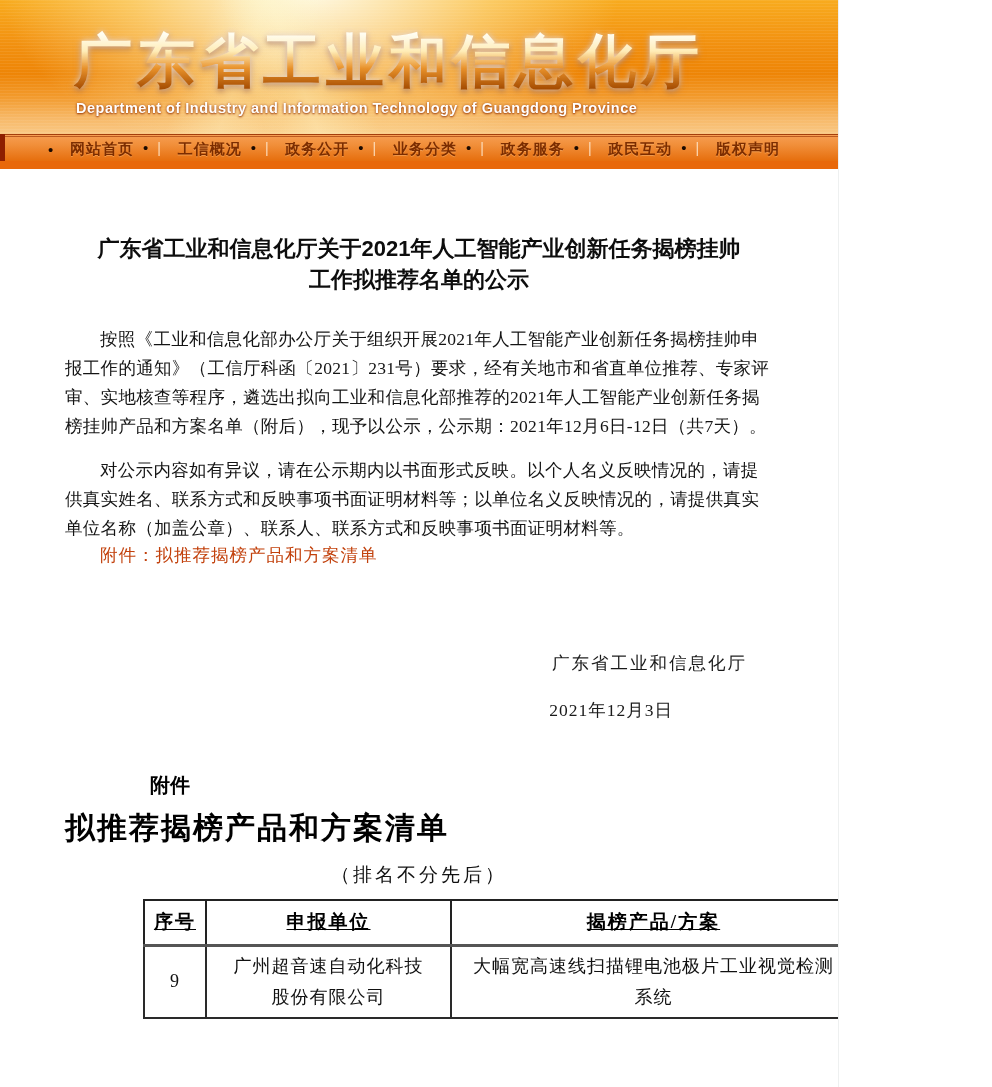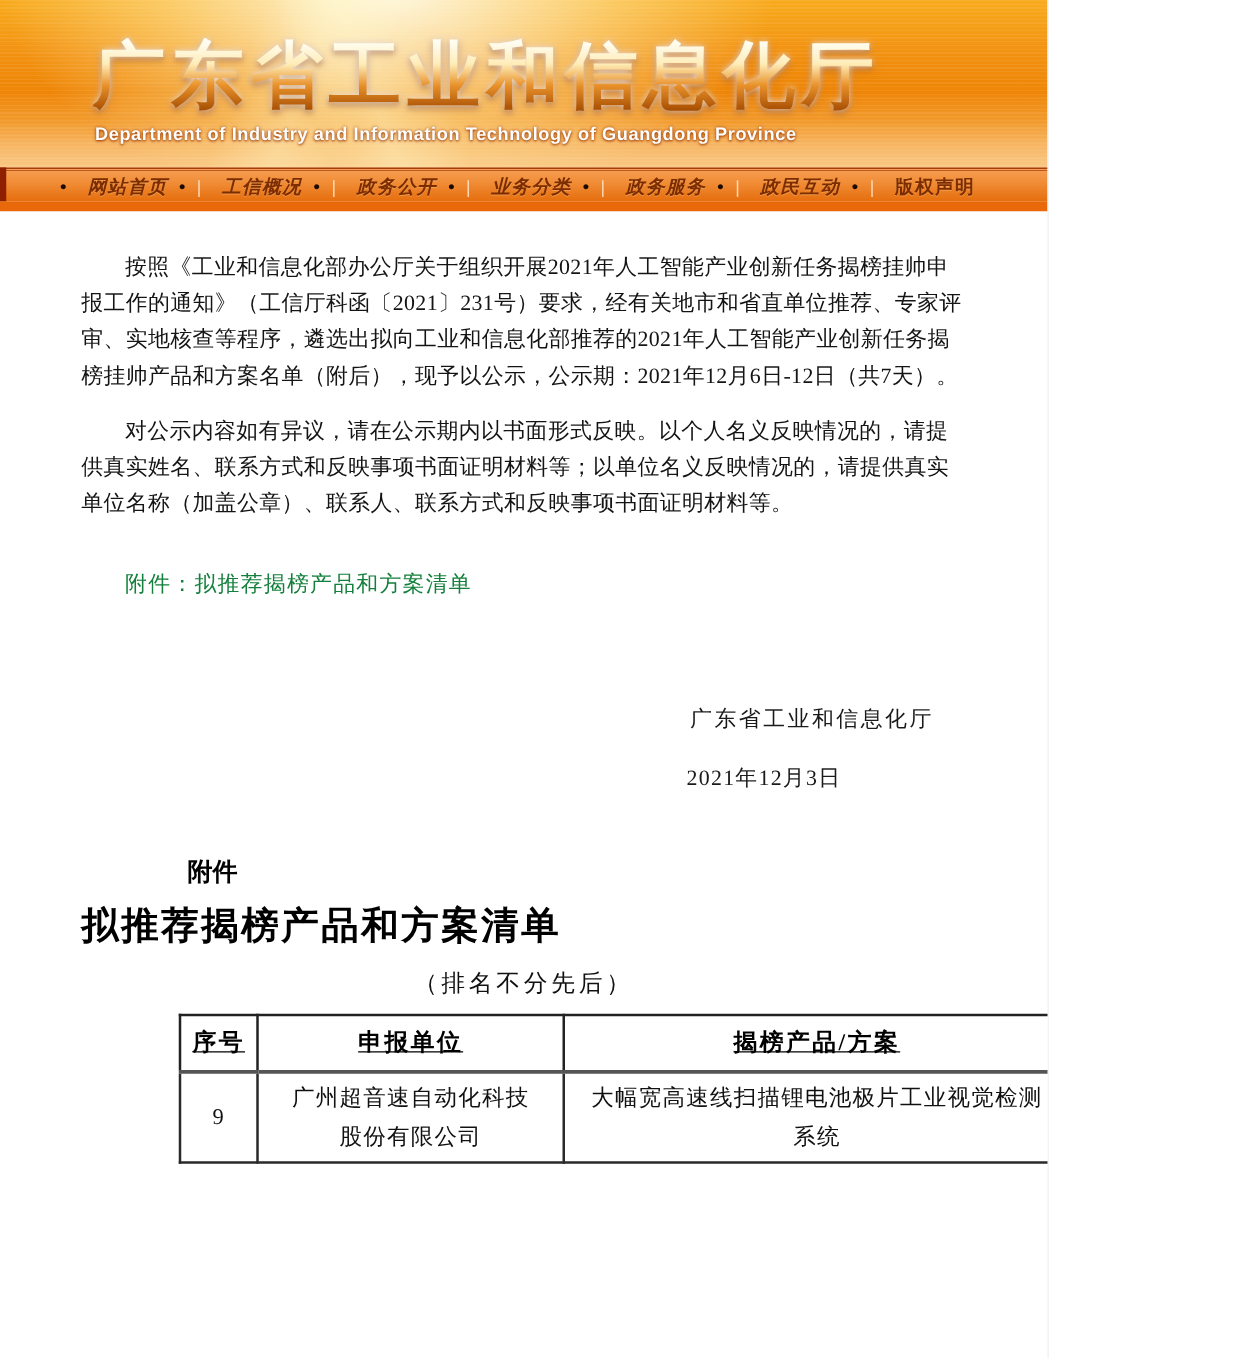--- a/index.html
+++ b/index.html
@@ -45,21 +45,21 @@
     position:relative; height:27px; display:flex; align-items:center;
     justify-content:space-between; padding:3px 58px 0 48px;
     background-image:
       linear-gradient(180deg, rgba(150,45,0,.85) 0 1px, rgba(0,0,0,0) 1px 2px, rgba(150,45,0,.6) 2px 3px, rgba(0,0,0,0) 3px 100%),
       linear-gradient(180deg,#f7a055 0%, #f18f3a 40%, #e66e0d 100%);
   }
   .nav::before {
     content:""; position:absolute; left:0; top:0; width:5px; height:100%;
     background:#8e1f00;
   }
-  .nav-group { display:flex; align-items:center; gap:9px;font-style:italic; }
+  .nav-group { display:flex; align-items:flex-start; gap:9px; }
   .nav-item {
     color:#7c2d00; font-size:15px; font-weight:bold; letter-spacing:1px;
     text-decoration:none; cursor:pointer; text-shadow:0 1px 0 rgba(255,200,140,.4);
   }
   .nav-bullet { color:#1c0a00; font-size:15px; line-height:1; }
   .nav-pipe { color:#ffe9cf; font-size:14px; opacity:.85; }
   .nav-strip { height:8px; background:#e8680a; }
 
   
   .main { padding:0 65px; }
@@ -74,23 +74,23 @@
   }
   .meta > span, .meta > a { margin:0 5px; color:#4d4d4d; text-decoration:none; }
   .meta a { cursor:pointer; }
   .para {
     margin:30px 0 0; text-indent:2em;
     font-family:"Liberation Serif","DejaVu Serif",serif;
     font-size:17.5px; line-height:29px; color:#141414; letter-spacing:.3px;
   }
   .para + .para { margin-top:15px; }
   .attach-line {
-    margin-top:38px; text-indent:2em;
-    font-family:"Liberation Serif","DejaVu Serif",serif;
-    font-size:17.5px; color:#15803d; letter-spacing:1px;
+    text-indent:2em;
+    font-family:"Liberation Serif","DejaVu Serif",serif;
+    font-size:17.5px; color:#c2410c; letter-spacing:1px;
   }
   .signature {
     margin-top:84px; text-align:right; padding-right:26px;
     font-family:"Liberation Serif","DejaVu Serif",serif;
     font-size:17.5px; color:#1a1a1a; letter-spacing:2px;
   }
   .sign-date {
     margin-top:23px; text-align:right; padding-right:100px;
     font-family:"Liberation Serif","DejaVu Serif",serif;
     font-size:17.5px; color:#1a1a1a; letter-spacing:1px;
@@ -172,20 +172,21 @@
     <span class="nav-group">
       <a class="nav-item">政民互动</a>
       <span class="nav-bullet">•</span>
       <span class="nav-pipe">|</span>
     </span>
     <a class="nav-item">版权声明</a>
   </nav>
   <div class="nav-strip"></div>
 
   <main class="main">
+    <h1 class="article-title">广东省工业和信息化厅关于2021年人工智能产业创新任务揭榜挂帅工作拟推荐名单的公示</h1>
 
 
     <p class="para">按照《工业和信息化部办公厅关于组织开展2021年人工智能产业创新任务揭榜挂帅申报工作的通知》（工信厅科函〔2021〕231号）要求，经有关地市和省直单位推荐、专家评审、实地核查等程序，遴选出拟向工业和信息化部推荐的2021年人工智能产业创新任务揭榜挂帅产品和方案名单（附后），现予以公示，公示期：2021年12月6日-12日（共7天）。</p>
     <p class="para">对公示内容如有异议，请在公示期内以书面形式反映。以个人名义反映情况的，请提供真实姓名、联系方式和反映事项书面证明材料等；以单位名义反映情况的，请提供真实单位名称（加盖公章）、联系人、联系方式和反映事项书面证明材料等。</p>
 
     <p class="attach-line">附件：拟推荐揭榜产品和方案清单</p>
 
     <div class="signature">广东省工业和信息化厅</div>
     <div class="sign-date">2021年12月3日</div>
 

